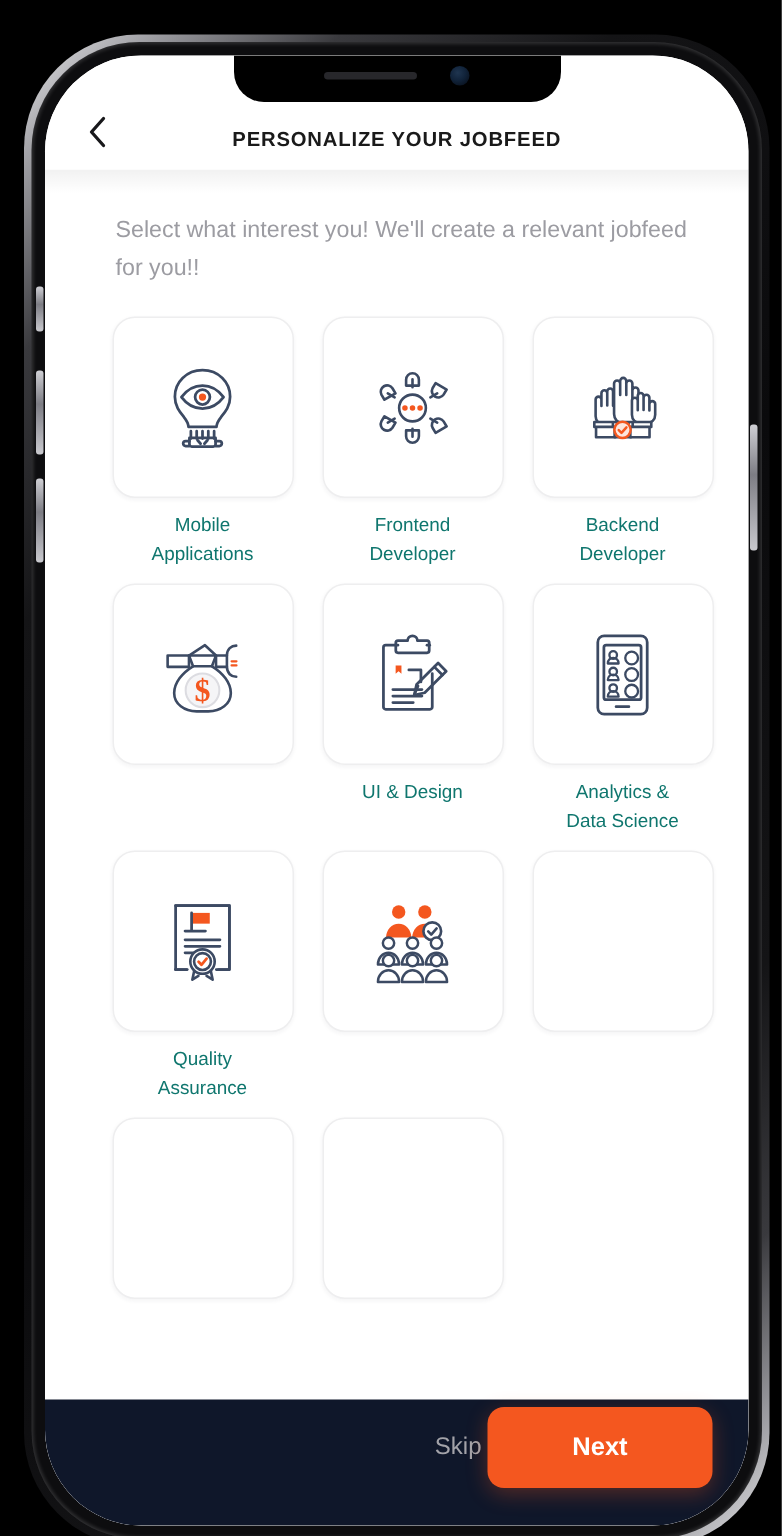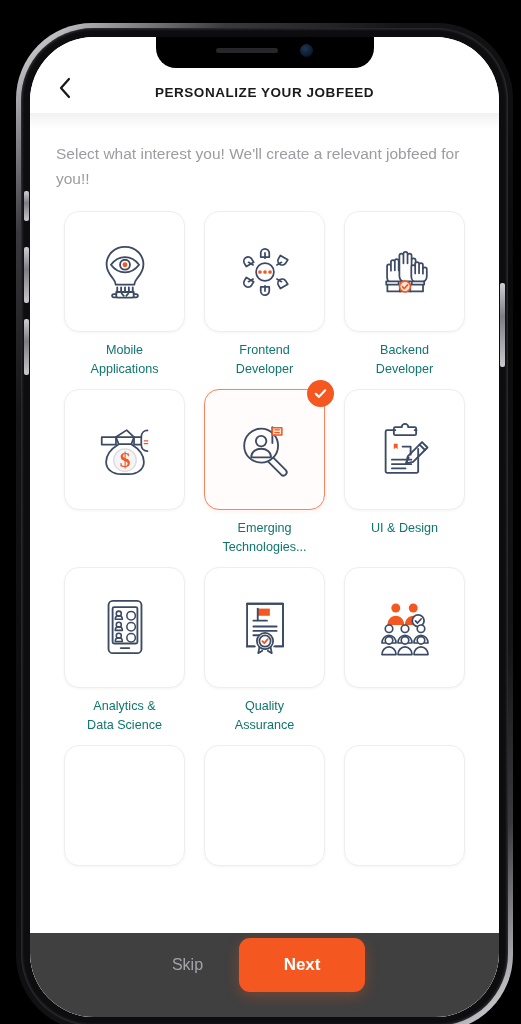--- a/index.html
+++ b/index.html
@@ -122,20 +122,21 @@
 
   
   .content {
     position: absolute;
     top: 76px;
     left: 0; right: 0;
     bottom: 0;
     background: #ffffff;
     overflow: hidden;
     z-index: 10;
+    padding-left: 21px;
   }
 
   .intro {
     padding: 28px 26px 4px 26px;
     font-size: 15.5px;
     line-height: 1.62;
     color: #9c9ca2;
     font-weight: 400;
   }
 
@@ -204,39 +205,38 @@
     z-index: 25;
     pointer-events: none;
   }
 
   
   .bottom-bar {
     position: absolute;
     left: 0; right: 0;
     bottom: 0;
     height: 84px;
-    background: #404040;
+    background: #0f172a;
     display: flex;
     align-items: center;
-    justify-content: center;
+    justify-content: flex-end;
     padding: 0 24px 20px 28px;
     z-index: 30;
-    gap: 32px;
   }
   .skip-btn {
     font-size: 16px;
     color: #a3a3a9;
     background: none;
     border: none;
     cursor: pointer;
     font-family: inherit;
     padding: 8px 4px;
   }
   .next-btn {
-    width: 126px;
+    width: 150px;
     height: 54px;
     border-radius: 11px;
     background: #f4571f;
     color: #ffffff;
     font-size: 17px;
     font-weight: 700;
     border: none;
     cursor: pointer;
     font-family: inherit;
     box-shadow: 0 4px 14px rgba(244,87,31,0.30);
@@ -344,41 +344,20 @@
                   <path d="M48.8 18.6 c0-4.4 3-6.8 6.4-6.8 M48.8 26.4 c0 4.4 3 6.8 6.4 6.8"></path>
                   <path d="M22.7 18.6 l11-7.1 7.6 7.1"></path>
                 </g>
                 <circle cx="32" cy="42.5" r="11.6" fill="#f5f5f7" stroke="#dcdce1" stroke-width="1.4"></circle>
                 <text x="32" y="50" text-anchor="middle" font-family="Liberation Serif, serif" font-size="22" font-weight="700" fill="#f4571f">$</text>
                 <path d="M52 22.6 h3.4 M52 25.4 h3.4" stroke="#f4571f" stroke-width="1.5" stroke-linecap="round"></path>
               </svg>
             </div>
           </div>
 
-          <div class="cell">
-            <div class="card selected">
-              <div class="badge">
-                <svg width="15" height="15" viewBox="0 0 16 16">
-                  <path d="M3 8.4 L6.3 11.6 L13 4.6" fill="none" stroke="#ffffff" stroke-width="2.3" stroke-linecap="round" stroke-linejoin="round"></path>
-                </svg>
-              </div>
-              <svg class="icon-svg" width="62" height="62" viewBox="0 0 64 64">
-                <g fill="none" stroke="#3c4a63" stroke-width="1.9" stroke-linecap="round" stroke-linejoin="round">
-                  <circle cx="28" cy="27.5" r="17.5"></circle>
-                  <path d="M40.6 39.8 L53.5 52.7 a3.4 3.4 0 0 1-4.8 4.8 L35.8 44.6"></path>
-                  <circle cx="28" cy="22.8" r="5.4"></circle>
-                  <path d="M17.8 39.6 c0-5.6 4.6-8.9 10.2-8.9 s10.2 3.3 10.2 8.9 Z"></path>
-                  <path d="M39.6 8.5 v16.3"></path>
-                </g>
-                <path d="M39.6 9 h9.8 v7.6 h-9.8 Z" fill="#fdeae3" stroke="#f4571f" stroke-width="1.6" stroke-linejoin="round"></path>
-                <path d="M42.2 11.2 h4.6 M42.2 14 h4.6" stroke="#f4571f" stroke-width="1.3" stroke-linecap="round"></path>
-              </svg>
-            </div>
-            <div class="card-label">Emerging<br>Technologies...</div>
-          </div>
 
           <div class="cell">
             <div class="card">
               <svg class="icon-svg" width="62" height="62" viewBox="0 0 64 64">
                 <g fill="none" stroke="#3c4a63" stroke-width="1.9" stroke-linecap="round" stroke-linejoin="round">
                   <path d="M22 11.5 H13.6 a1.6 1.6 0 0 0-1.6 1.6 V54 a1.6 1.6 0 0 0 1.6 1.6 H44 a1.6 1.6 0 0 0 1.6-1.6 V31"></path>
                   <path d="M42 11.5 h1.8"></path>
                   <path d="M22 8.4 h6.6 a3.4 3.4 0 0 1 6.8 0 H42 a1.5 1.5 0 0 1 1.5 1.5 v5.3 a1.5 1.5 0 0 1-1.5 1.5 H22 a1.5 1.5 0 0 1-1.5-1.5 V9.9 A1.5 1.5 0 0 1 22 8.4 Z"></path>
                   <path d="M29.5 28.5 h8.3 v8.3"></path>
                   <path d="M18.5 42 h20 M18.5 46.5 h20 M18.5 51 h14"></path>

